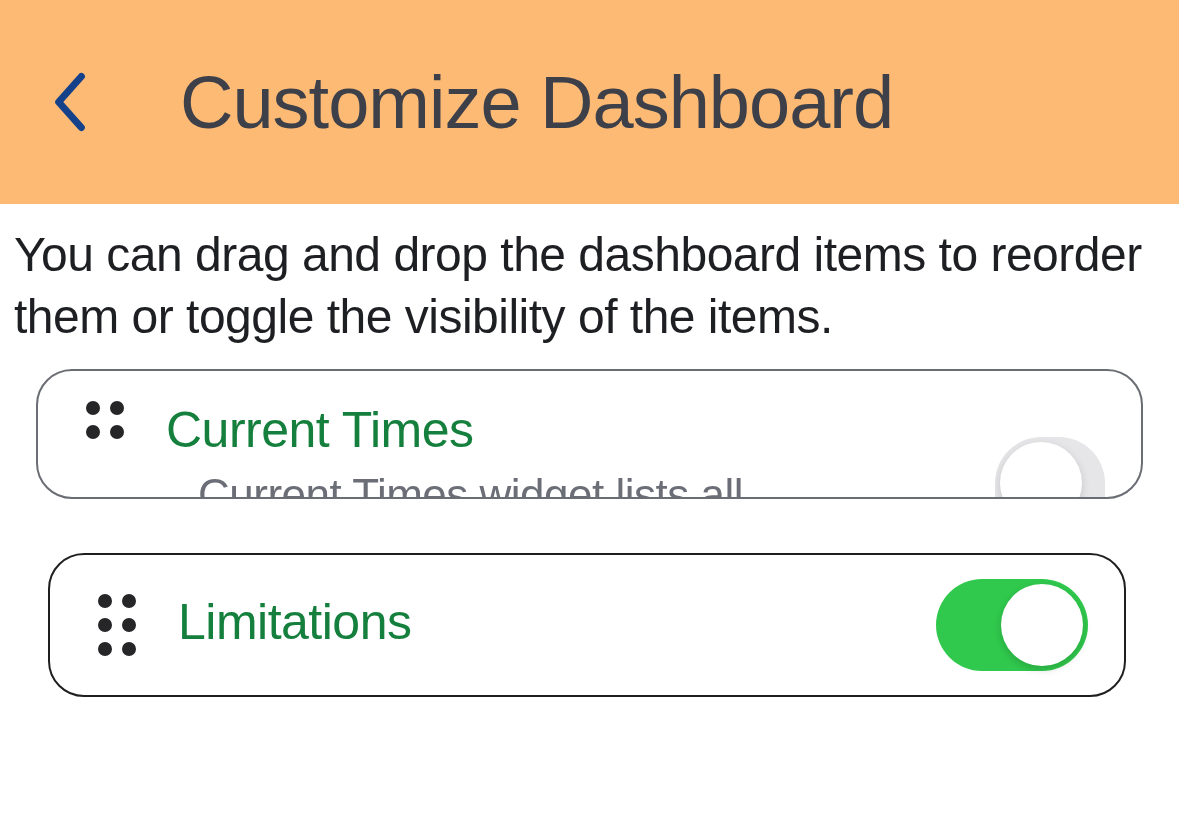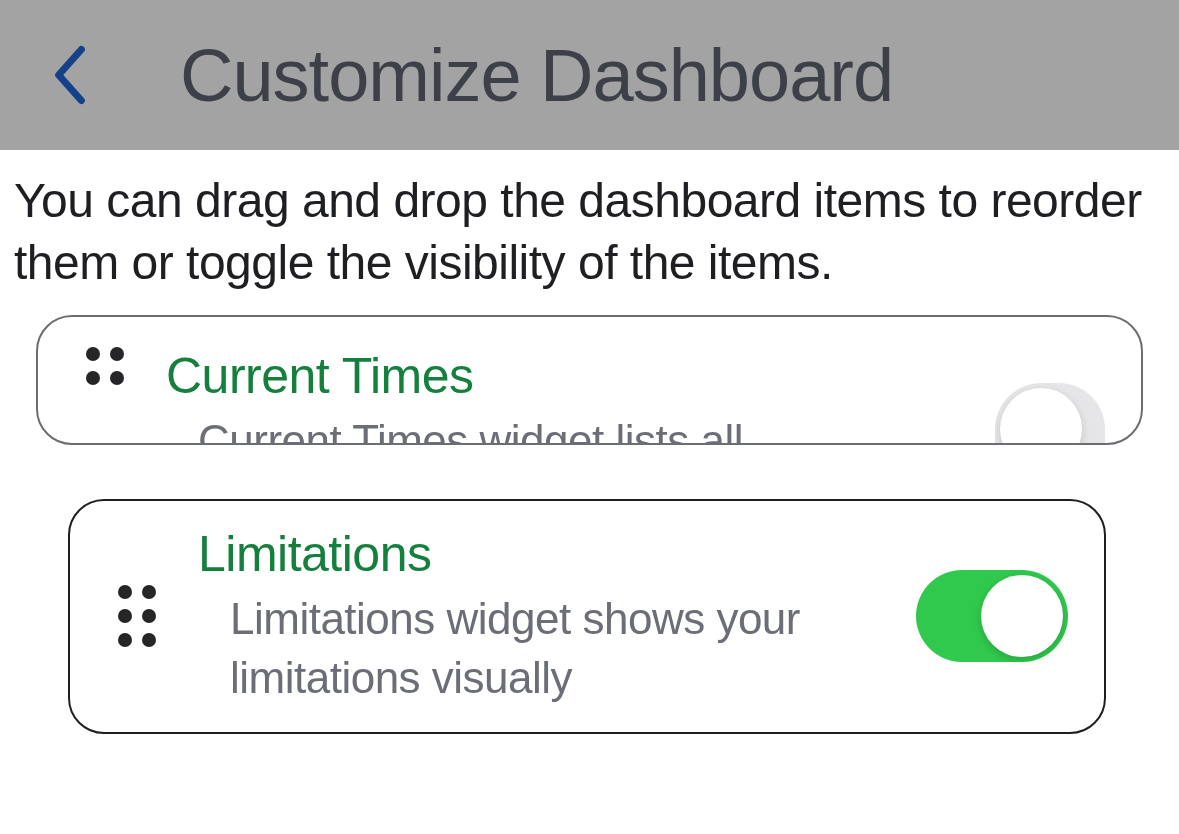--- a/index.html
+++ b/index.html
@@ -5,22 +5,22 @@
   * { box-sizing: border-box; margin: 0; padding: 0; }
   html, body {
     width: 1179px;
     height: 834px;
     font-family: -apple-system, BlinkMacSystemFont, "Segoe UI", Helvetica, Arial, sans-serif;
     background: #ffffff;
     overflow: hidden;
   }
 
   .header {
-    background: #a3a3a3;
-    height: 150px;
+    background: #fdba74;
+    height: 204px;
     display: flex;
     align-items: center;
     padding: 0 40px;
     gap: 80px;
   }
 
   .back-btn {
     width: 60px;
     height: 80px;
     display: flex;
@@ -138,21 +138,21 @@
     width: 82px; height: 82px;
     background: #fff;
     border-radius: 50%;
     box-shadow: 0 3px 8px rgba(0,0,0,0.15);
   }
 
   .floating-card-wrap {
     position: absolute;
     left: 0; right: 5px;
     top: 160px;
-    padding: 0 68px;
+    padding: 0 48px;
   }
   .floating-card {
     background: #ffffff;
     border: 2px solid #1f1f21;
     border-radius: 36px;
   }
   .shadow-bar {
     position: absolute;
     left: -10px; right: -10px;
     height: 50px;
@@ -216,21 +216,20 @@
           <div class="drag-handle three-rows">
             <div class="dot"></div>
               <div class="dot"></div>
             <div class="dot"></div>
               <div class="dot"></div>
             <div class="dot"></div>
               <div class="dot"></div>
           </div>
           <div class="card-text">
             <div class="card-title">Limitations</div>
-            <div class="card-desc">Limitations widget shows your limitations visually</div>
           </div>
           <div class="toggle on">
             <div class="knob"></div>
           </div>
         </div>
         <div class="shadow-bar"></div>
       </div>
     </div>
   </div>
 

